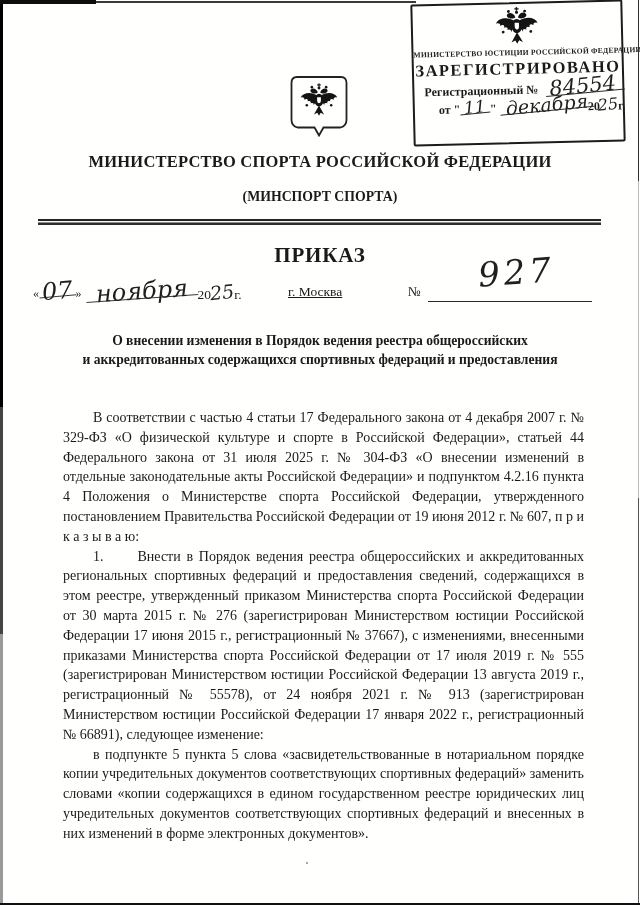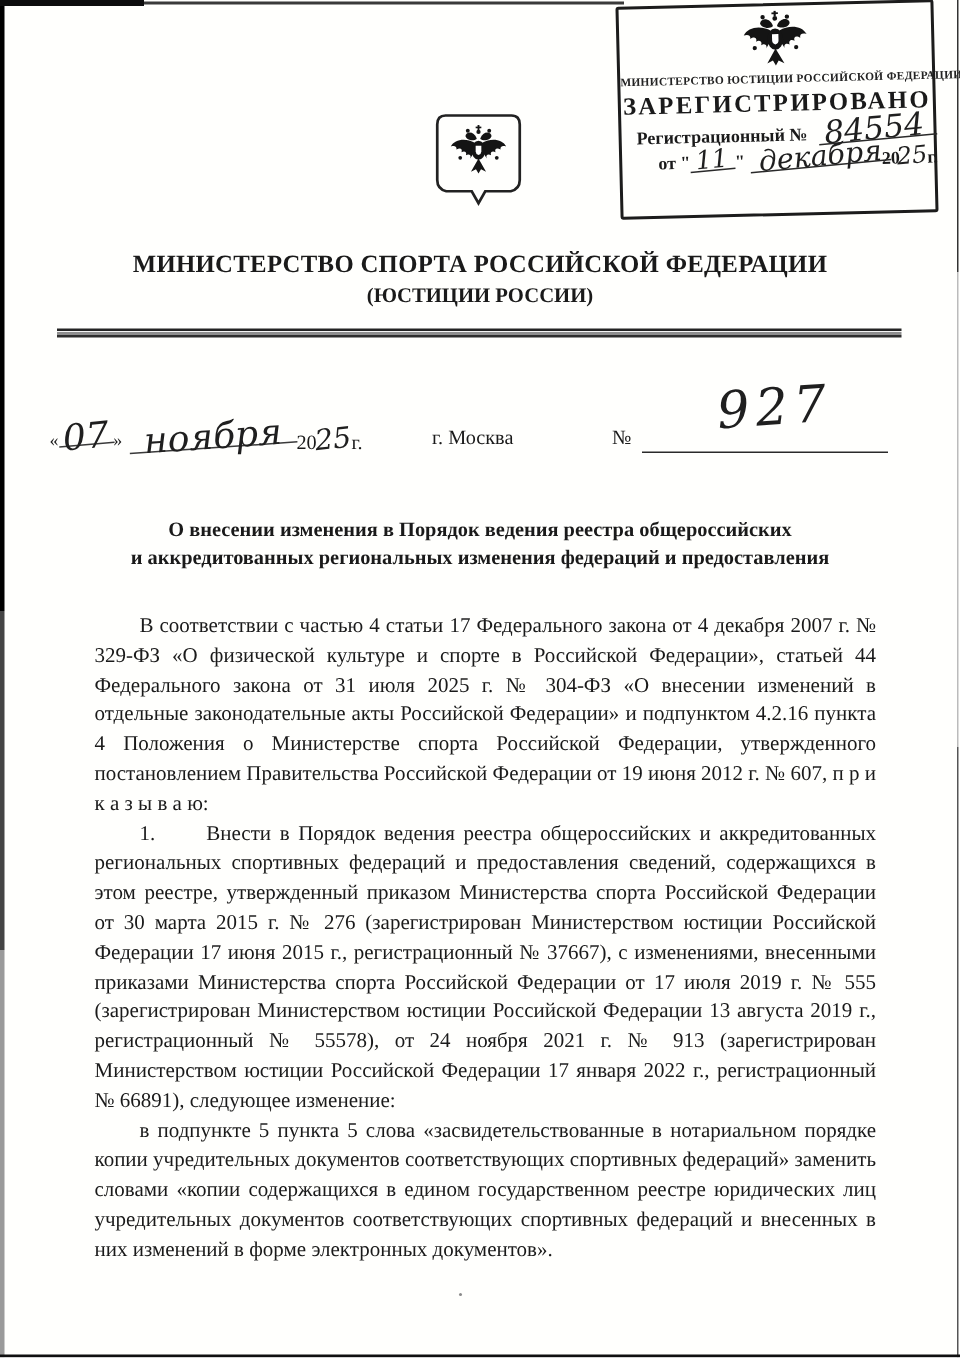--- a/index.html
+++ b/index.html
@@ -45,46 +45,46 @@
   .stamp .hand{transform:rotate(-4deg);}
   .h-regnum{font-size:21px;margin-left:4px;padding:0 8px 0 4px;line-height:14px;}
   .h-day{font-size:17px;padding:0 4px;line-height:12px;}
   .h-month{font-size:19px;padding:0 6px;line-height:12px;margin-right:-6px;}
   .h-yr{font-size:16px;line-height:12px;margin-left:-2px;}
 
   
   .coat{position:absolute;left:288px;top:74px;}
 
   
-  .ministry{position:absolute;left:0;top:166px;width:100%;text-align:center;
+  .ministry{position:absolute;left:0;top:152px;width:100%;text-align:center;
     font-size:16.5px;font-weight:bold;letter-spacing:.2px;}
   .ministry-short{position:absolute;left:0;top:189px;width:100%;text-align:center;
     font-size:13.8px;font-weight:bold;}
   .rule{position:absolute;left:38px;top:219px;width:563px;height:6px;
     background:linear-gradient(#242424 0 28%,#f5f5f5 28% 42%,#8f8f8f 42% 68%,#2e2e2e 68% 100%);}
   .doc-type{position:absolute;left:0;top:243px;width:100%;text-align:center;
     font-size:21px;font-weight:bold;letter-spacing:.8px;}
 
   
   .dateline{position:absolute;left:0;top:268px;width:100%;height:50px;font-size:13.5px;}
   .d-left{position:absolute;left:33px;top:18px;white-space:nowrap;}
   .d-left .q{font-size:12px;vertical-align:2px;}
   .dh-day{font-size:24px;line-height:10px;padding:0 3px;transform:rotate(-5deg);
     border-bottom:1.4px solid #3a3a3a;}
   .dh-month{font-size:24px;line-height:10px;padding:0 10px 2px 10px;transform:rotate(-4deg);
     border-bottom:1.4px solid #3a3a3a;margin-left:4px;}
   .dh-yr{font-size:19px;line-height:10px;transform:rotate(-6deg);margin-left:-1px;}
-  .d-city{position:absolute;left:288px;top:16px;font-size:13.5px;}
+  .d-city{position:absolute;left:288px;top:16px;font-size:13.5px;text-decoration:underline;}
   .d-num{position:absolute;left:408px;top:16px;}
   .d-num-line{position:absolute;left:428px;top:33px;width:164px;border-bottom:1.2px solid #2a2a2a;}
   .dh-number{position:absolute;left:478px;top:-16px;font-size:34px;letter-spacing:4px;
     transform:rotate(-4deg);}
 
   
-  .order-title{position:absolute;left:0;top:343px;width:100%;text-align:center;
+  .order-title{position:absolute;left:0;top:331px;width:100%;text-align:center;
     font-size:13.6px;font-weight:bold;line-height:19.4px;}
 
   
   .body-text{position:absolute;left:0;top:408px;width:612px;box-sizing:border-box;
     padding:0 28px 0 63px;font-size:14px;line-height:19.8px;text-align:justify;}
   .body-text p{margin:0;text-indent:30px;}
   .para-num:not(:empty){margin-right:34px;}
 </style>
 </head>
 <body>
@@ -136,36 +136,37 @@
       <span class="hand h-month uline">декабря</span><span>20</span><span class="hand h-yr">25</span><span>г.</span>
     </div>
   </div>
 
   <svg class="coat" width="62" height="70" viewBox="0 0 62 70">
     <path d="M9 3 Q3.5 3 3.5 9 V46 Q3.5 52 9.5 53.5 H26.5 L31 61.5 L35.5 53.5 H52.5 Q58.5 52 58.5 46 V9 Q58.5 3 53 3 Z" fill="none" stroke="#222" stroke-width="1.8"></path>
     <use href="#eagle" x="10" y="9" width="42" height="36"></use>
   </svg>
 
   <div class="ministry">МИНИСТЕРСТВО СПОРТА РОССИЙСКОЙ ФЕДЕРАЦИИ</div>
-  <div class="ministry-short">(ЮСТИЦИИ РОССИИ)</div>
+  <div class="ministry-short">(МИНСПОРТ СПОРТА)</div>
   <div class="rule"></div>
+  <div class="doc-type">ПРИКАЗ</div>
 
   <div class="dateline">
     <div class="d-left">
       <span class="q">«</span><span class="hand dh-day">07</span><span class="q">»</span><span class="hand dh-month">ноября</span><span>20</span><span class="hand dh-yr">25</span><span>г.</span>
     </div>
     <div class="d-city">г. Москва</div>
     <div class="d-num">№</div>
     <div class="d-num-line"></div>
     <div class="hand dh-number">927</div>
   </div>
 
   <div class="order-title">
     <div>О внесении изменения в Порядок ведения реестра общероссийских</div>
-    <div>и аккредитованных региональных изменения федераций и предоставления</div>
+    <div>и аккредитованных содержащихся спортивных федераций и предоставления</div>
   </div>
 
   <div class="body-text">
     <p><span class="para-num"></span><span>В соответствии с частью 4 статьи 17 Федерального закона от 4 декабря 2007 г. № 329-ФЗ «О физической культуре и спорте в Российской Федерации», статьей 44 Федерального закона от 31 июля 2025 г. № 304-ФЗ «О внесении изменений в отдельные законодательные акты Российской Федерации» и подпунктом 4.2.16 пункта 4 Положения о Министерстве спорта Российской Федерации, утвержденного постановлением Правительства Российской Федерации от 19 июня 2012 г. № 607, п р и к а з ы в а ю:</span></p>
     <p><span class="para-num">1.</span><span>Внести в Порядок ведения реестра общероссийских и аккредитованных региональных спортивных федераций и предоставления сведений, содержащихся в этом реестре, утвержденный приказом Министерства спорта Российской Федерации от 30 марта 2015 г. № 276 (зарегистрирован Министерством юстиции Российской Федерации 17 июня 2015 г., регистрационный № 37667), с изменениями, внесенными приказами Министерства спорта Российской Федерации от 17 июля 2019 г. № 555 (зарегистрирован Министерством юстиции Российской Федерации 13 августа 2019 г., регистрационный № 55578), от 24 ноября 2021 г. № 913 (зарегистрирован Министерством юстиции Российской Федерации 17 января 2022 г., регистрационный № 66891), следующее изменение:</span></p>
     <p><span class="para-num"></span><span>в подпункте 5 пункта 5 слова «засвидетельствованные в нотариальном порядке копии учредительных документов соответствующих спортивных федераций» заменить словами «копии содержащихся в едином государственном реестре юридических лиц учредительных документов соответствующих спортивных федераций и внесенных в них изменений в форме электронных документов».</span></p>
   </div>
 
 </div>
 

